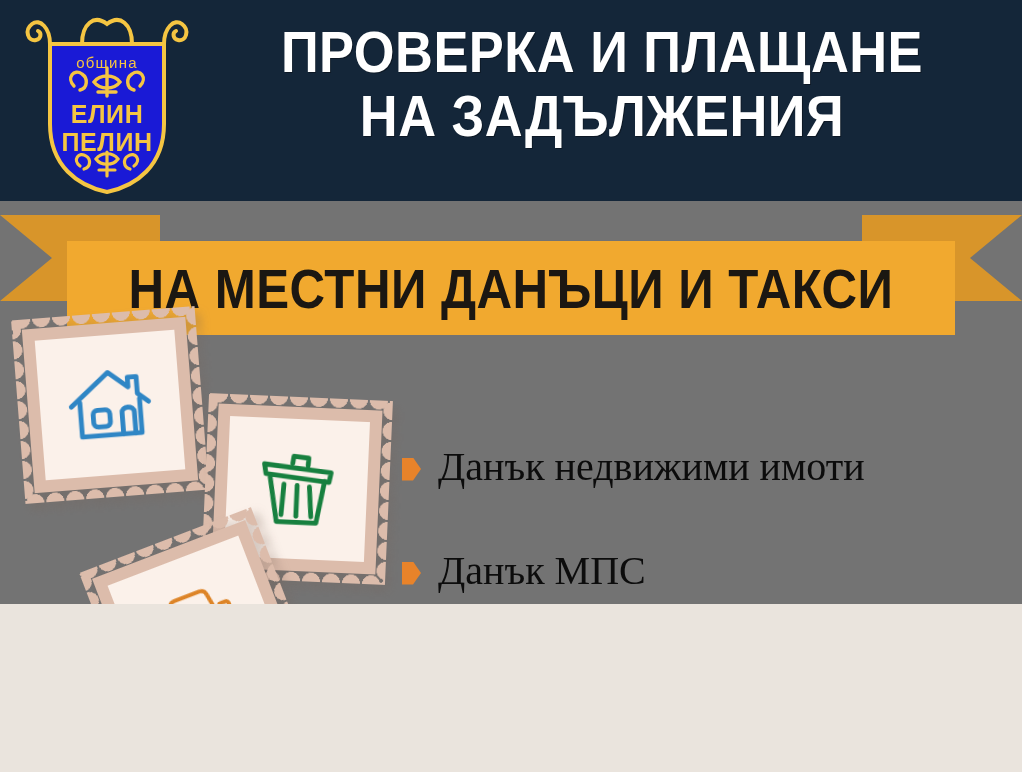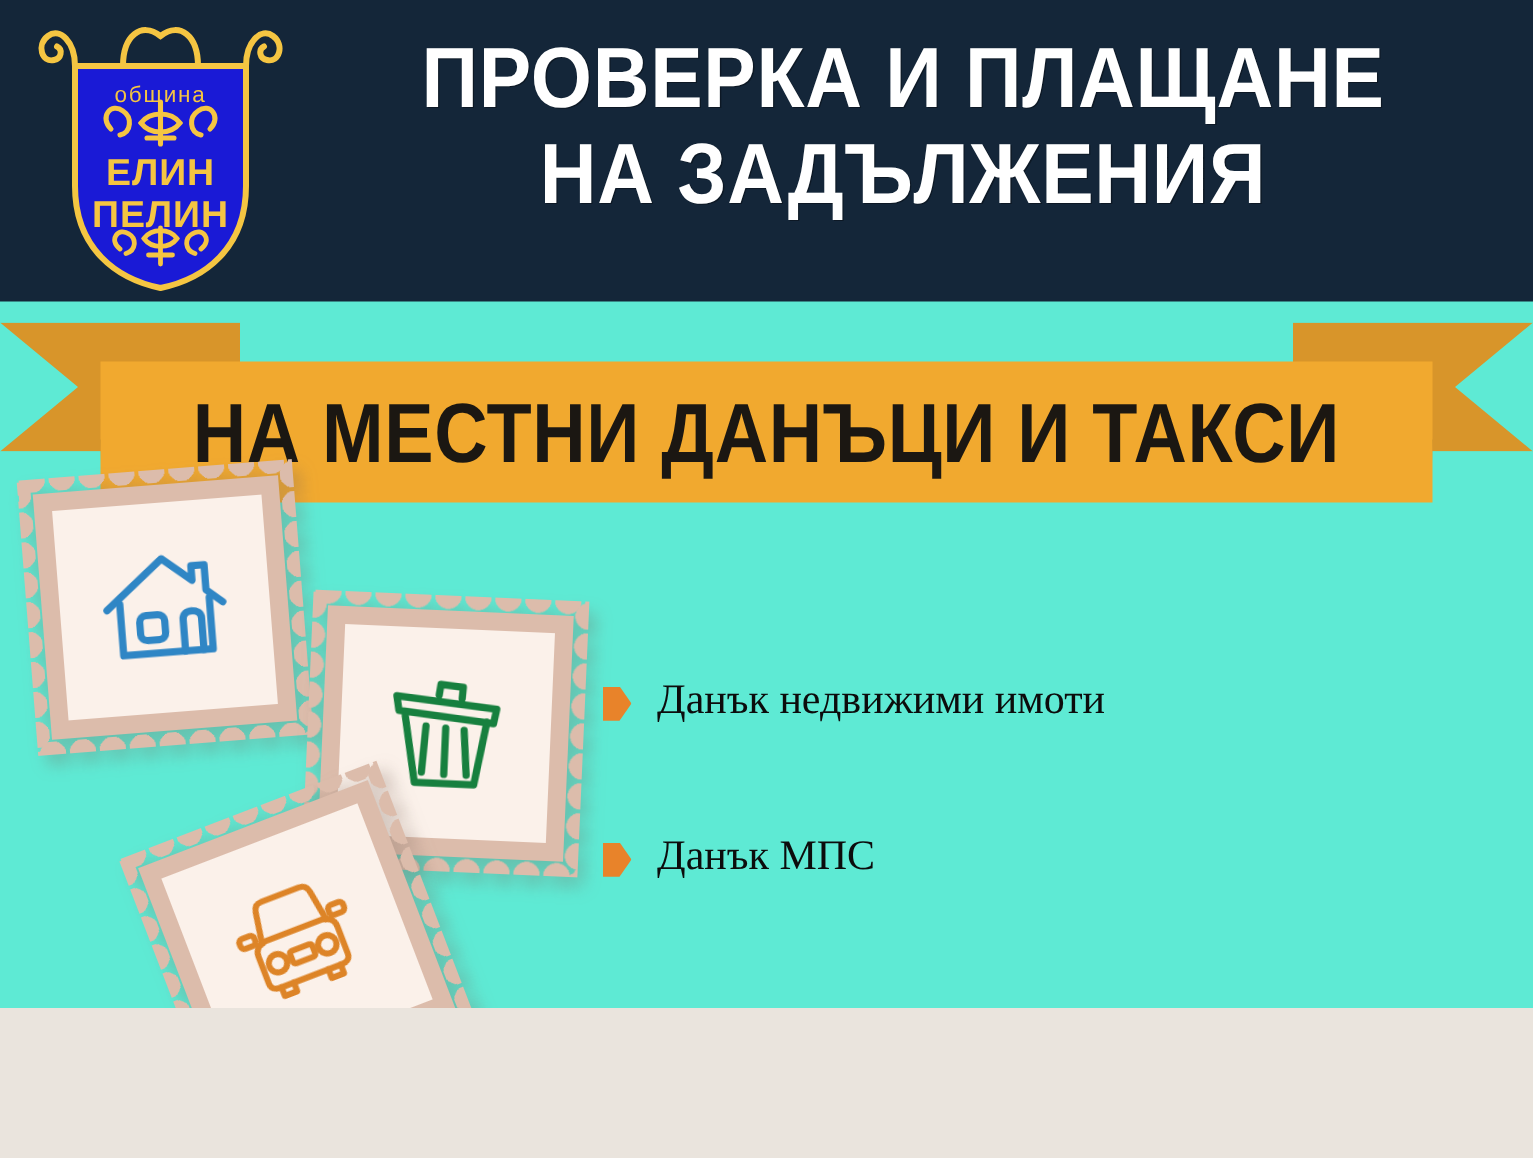--- a/index.html
+++ b/index.html
@@ -6,22 +6,22 @@
   html, body { width: 1022px; height: 772px; }
   body {
     font-family: "Liberation Sans", sans-serif;
     background: #eae4dd;
     overflow: hidden;
     position: relative;
   }
   #stage {
     position: relative;
     width: 1022px;
-    height: 672px;
-    background: #5eead4;
+    height: 604px;
+    background: #737373;
     overflow: hidden;
   }
 
   
   .header {
     position: absolute;
     left: 0; top: 0;
     width: 1022px; height: 201px;
     background: #142639;
     overflow: hidden;
@@ -138,21 +138,21 @@
   .bullet {
     width: 19px; height: 23px;
     background: #e8832a;
     clip-path: polygon(0 0, 11px 0, 19px 11.5px, 11px 23px, 0 23px);
     flex: 0 0 auto;
     margin-right: 17px;
     margin-top: 4px;
   }
   .list-label {
     font-family: "Liberation Serif", serif;
-    font-size: 28px;
+    font-size: 40px;
     color: #0c0c0c;
     line-height: 1.1;
     white-space: nowrap;
   }
 </style>
 </head>
 <body>
 
 <div id="stage">
 

